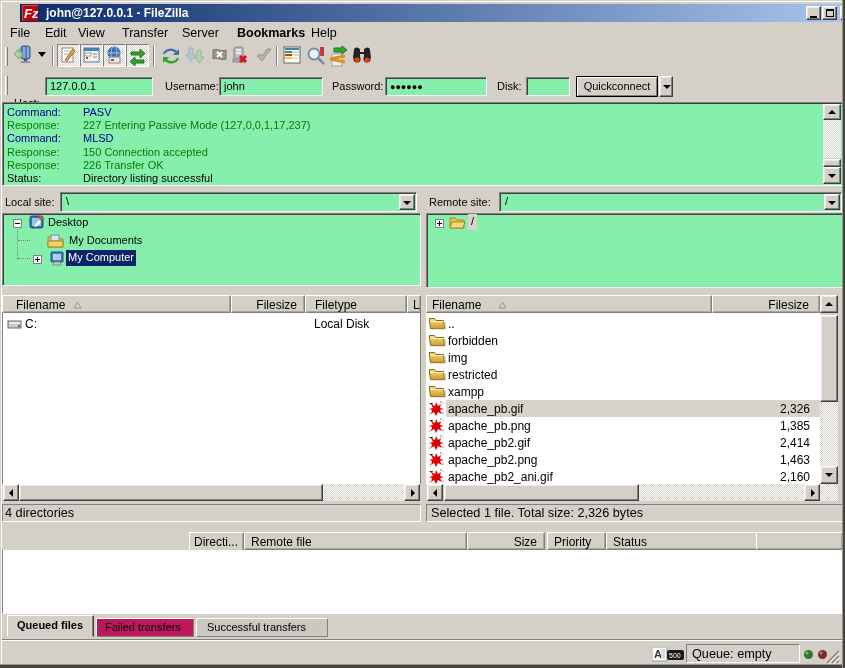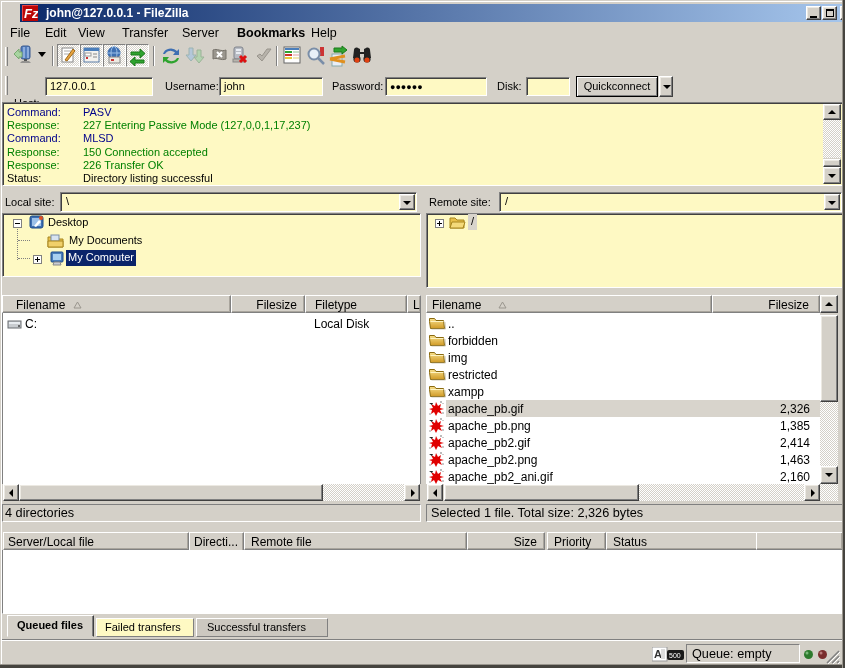--- a/index.html
+++ b/index.html
@@ -10,21 +10,21 @@
   position:absolute; inset:0; background:#d4d0c8;
   box-shadow: inset 1px 1px 0 #d4d0c8, inset -1px -1px 0 #404040,
               inset 2px 2px 0 #fff, inset -2px -2px 0 #808080;
 }
 .titlebar { left:20px; top:4px; width:837px; height:18px;
   background:linear-gradient(to right,#0c2a69,#a8c8ee); }
 .titletext { left:26px; top:2px; color:#fff; font-weight:bold; font-size:12px; }
 .tbtn { top:2px; width:15px; height:14px; background:#d4d0c8;
   border:1px solid; border-color:#fff #404040 #404040 #fff;
   box-shadow: inset -1px -1px 0 #808080, inset 1px 1px 0 #ece9e2; }
-.field { background:#fef9c3; border:1px solid; border-color:#808080 #fff #fff #808080;
+.field { background:#86efac; border:1px solid; border-color:#808080 #fff #fff #808080;
   box-shadow: inset 1px 1px 0 #404040; }
 .raised { background:#d4d0c8; border:1px solid; border-color:#fff #404040 #404040 #fff;
   box-shadow: inset -1px -1px 0 #808080, inset 1px 1px 0 #ece9e2; }
 .hdrbtn { font-size:12px; background:#d4d0c8; border:1px solid; border-color:#fff #808080 #808080 #fff;
   box-shadow: inset -1px -1px 0 #a9a59d; }
 .track { background:repeating-conic-gradient(#ffffff 0% 25%, #d4d0c8 0% 50%); background-size:2px 2px; }
 .arrow-up { width:0; height:0; border-left:4px solid transparent; border-right:4px solid transparent; border-bottom:4px solid #000; }
 .arrow-dn { width:0; height:0; border-left:4px solid transparent; border-right:4px solid transparent; border-top:4px solid #000; }
 .arrow-lf { width:0; height:0; border-top:4px solid transparent; border-bottom:4px solid transparent; border-right:4px solid #000; }
 .arrow-rt { width:0; height:0; border-top:4px solid transparent; border-bottom:4px solid transparent; border-left:4px solid #000; }
@@ -227,21 +227,21 @@
     </div>
 </div>
 <span class="abs" style="left:429px;top:196px;">Remote site:</span>
 <div class="abs field" style="left:499px;top:192px;width:343px;height:20px;">
   <span class="abs" style="left:5px;top:2px;">/</span>
   <div class="abs raised" style="right:1px;top:1px;width:16px;height:16px;">
       <div class="abs arrow-dn" style="left:3px;top:6px;"></div>
     </div>
 </div>
 
-<div class="abs field" style="left:2px;top:213px;width:419px;height:64px;">
+<div class="abs field" style="left:2px;top:213px;width:419px;height:73px;">
   <div class="abs dotv" style="left:14px;top:11px;height:35px;"></div>
   <div class="abs doth" style="left:15px;top:26px;width:12px;"></div>
   <div class="abs doth" style="left:15px;top:44px;width:12px;"></div>
   <div class="abs pmbox" style="left:10px;top:5px;">
       <div class="pmh"></div>
     </div>
   <svg class="abs" style="left:26px;top:1px" width="16" height="15">
     <rect x="1" y="1" width="13" height="12" rx="2" fill="#3e6fb2" stroke="#1a4a8a"></rect>
     <rect x="3" y="3" width="9" height="8" fill="#9cc0e8"></rect>
     <path d="M5,11 L10,5 L12,7 L7,12 Z" fill="#fff"></path>
@@ -494,23 +494,20 @@
       <div class="abs arrow-rt" style="left:6px;top:4px;"></div>
     </div>
 </div>
 <div class="abs track" style="left:820px;top:484px;width:18px;height:17px;"></div>
 
 <div class="abs" style="left:426px;top:504px;width:417px;height:18px;border:1px solid;border-color:#808080 #fff #fff #808080;background:#d4d0c8;">
   <span class="abs statustext" style="left:4px;top:1px;">Selected 1 file. Total size: 2,326 bytes</span>
 </div>
 
 <div class="abs" style="left:2px;top:532px;width:841px;height:18px;background:#d4d0c8;">
-  <div class="abs hdrbtn" style="left:1px;top:0;width:186px;height:18px;">
-      <span class="abs" style="left:4px;top:2px;">Server/Local file</span>
-    </div>
   <div class="abs hdrbtn" style="left:187px;top:0;width:55px;height:34px;">
       <span class="abs" style="left:4px;top:2px;">Directi...</span>
     </div>
   <div class="abs hdrbtn" style="left:242px;top:0;width:223px;height:18px;">
       <span class="abs" style="left:6px;top:2px;">Remote file</span>
     </div>
   <div class="abs hdrbtn" style="left:465px;top:0;width:78px;height:18px;">
       <span class="abs" style="right:7px;top:2px;">Size</span>
     </div>
   <div class="abs hdrbtn" style="left:545px;top:0;width:59px;height:18px;">
@@ -520,21 +517,21 @@
       <span class="abs" style="left:6px;top:2px;">Status</span>
     </div>
   <div class="abs hdrbtn" style="left:754px;top:0;width:87px;height:18px;"></div>
 </div>
 
 <div class="abs" style="left:2px;top:550px;width:841px;height:64px;background:#fff;border:1px solid;border-color:#808080 #fff #fff #808080;border-top:none;"></div>
 
 <div class="abs" style="left:7px;top:615px;width:87px;height:22px;background:#d4d0c8;border:1px solid;border-color:#fff #404040 #d4d0c8 #fff;box-shadow:inset -1px 0 0 #808080;z-index:3;">
   <span class="abs" style="left:9px;top:3px;font-weight:bold;">Queued files</span>
 </div>
-<div class="abs" style="left:96px;top:618px;width:98px;height:19px;background:#fef9c3;border:1px solid;border-color:#fff #808080 #808080 #fff;">
+<div class="abs" style="left:96px;top:618px;width:98px;height:19px;background:#be185d;border:1px solid;border-color:#fff #808080 #808080 #fff;">
   <span class="abs" style="left:8px;top:2px;">Failed transfers</span>
 </div>
 <div class="abs" style="left:196px;top:618px;width:132px;height:19px;background:#ccc8c0;border:1px solid;border-color:#fff #808080 #808080 #fff;">
   <span class="abs" style="left:10px;top:2px;">Successful transfers</span>
 </div>
 
 <div class="abs" style="left:2px;top:639px;width:841px;height:2px;border-top:1px solid #808080;border-bottom:1px solid #fff;"></div>
 <div class="abs" style="left:2px;top:641px;width:841px;height:25px;">
   <svg class="abs" style="left:650px;top:6px" width="16" height="15">
     <rect x="0" y="0" width="15" height="14" fill="#fff" stroke="#999"></rect>

